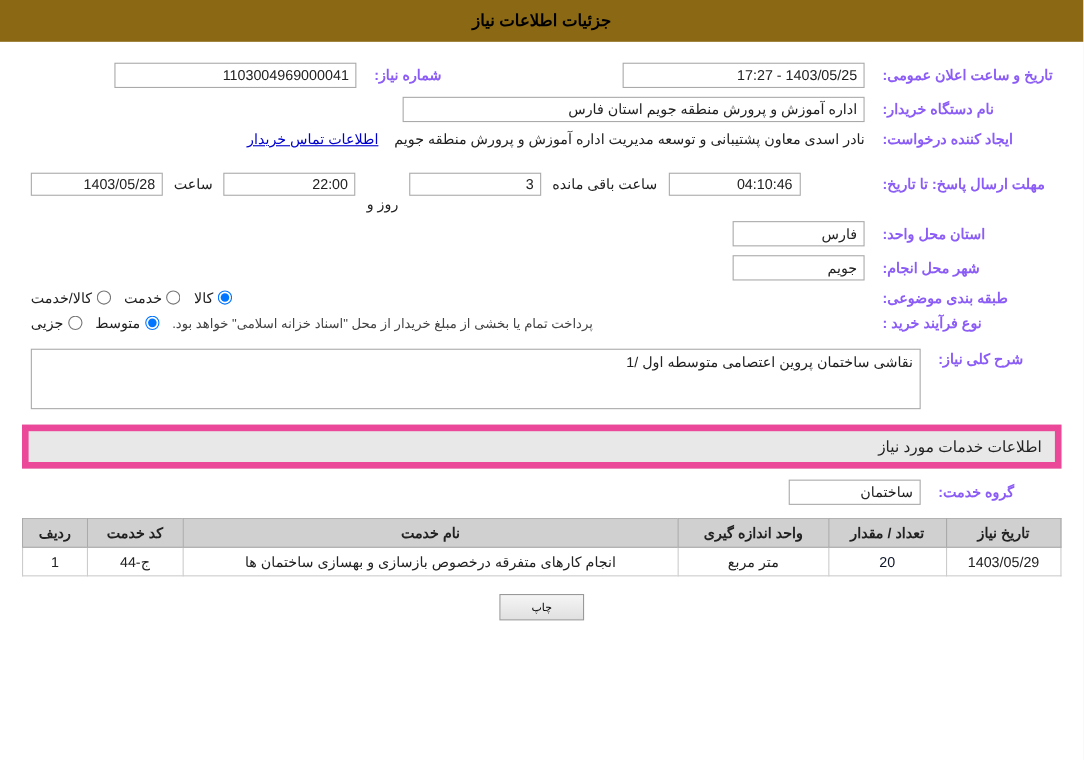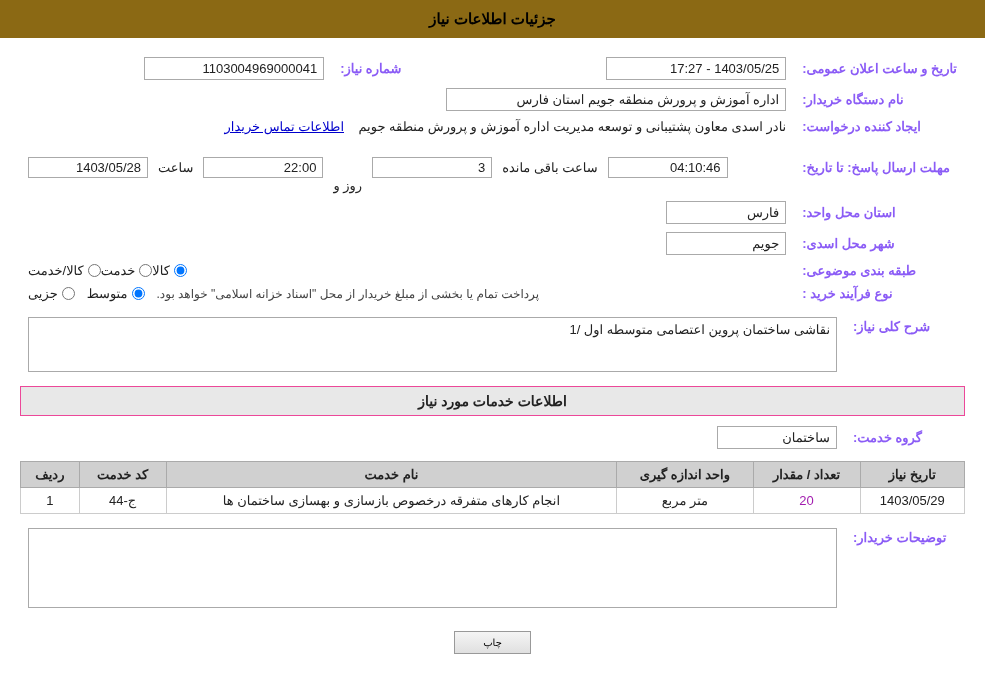--- a/index.html
+++ b/index.html
@@ -49,41 +49,42 @@
     }
     .input-box {
       border: 1px solid #aaa;
       background: #fff;
       padding: 3px 6px;
       min-width: 120px;
       display: inline-block;
       text-align: right;
     }
     .input-box-medium {
-      width: 180px;
+      width: 220px;
     }
     .input-box-small {
       width: 120px;
     }
     .link-text {
       color: #0000cc;
       text-decoration: underline;
       cursor: pointer;
     }
     .section-title {
       background: #e8e8e8;
-      border: 1px solid #ec4899;
+      border: 6px solid #ec4899;
       padding: 6px 12px;
-      font-weight: bold;
+      font-weight: normal;
       font-size: 14px;
       margin: 10px 0 6px 0;
-      text-align: center;
+      text-align: right;
     }
     .radio-group {
       display: flex;
+      gap: 12px;
       flex-direction: row-reverse;
       align-items: center;
     }
     .radio-label {
       display: flex;
       align-items: center;
       gap: 4px;
       flex-direction: row-reverse;
     }
     .services-table {
@@ -187,21 +188,21 @@
         <td style="width:30px;"></td>
         <td class="label-cell">شماره نیاز:</td>
         <td class="value-cell">
           <span class="input-box input-box-medium">1103004969000041</span>
         </td>
       </tr>
 
       <tr>
         <td class="label-cell">نام دستگاه خریدار:</td>
         <td class="value-cell" colspan="4">
-          <span class="input-box" style="width:340px;">اداره آموزش و پرورش منطقه جویم استان فارس</span>
+          <span class="input-box" style="width:420px;">اداره آموزش و پرورش منطقه جویم استان فارس</span>
         </td>
       </tr>
 
       <tr>
         <td class="label-cell">ایجاد کننده درخواست:</td>
         <td class="value-cell" colspan="4">
           <span>نادر اسدی معاون پشتیبانی و توسعه مدیریت اداره آموزش و پرورش منطقه جویم</span>
           &nbsp;&nbsp;
           <span class="link-text">اطلاعات تماس خریدار</span>
         </td>
@@ -223,21 +224,21 @@
       </tr>
 
       <tr>
         <td class="label-cell">استان محل واحد:</td>
         <td class="value-cell" colspan="4">
           <span class="input-box input-box-small">فارس</span>
         </td>
       </tr>
 
       <tr>
-        <td class="label-cell">شهر محل اسدی:</td>
+        <td class="label-cell">شهر محل انجام:</td>
         <td class="value-cell" colspan="4">
           <span class="input-box input-box-small">جویم</span>
         </td>
       </tr>
 
       <tr>
         <td class="label-cell">طبقه بندی موضوعی:</td>
         <td class="value-cell" colspan="4">
           <div class="radio-group">
             <label class="radio-label">
@@ -306,37 +307,27 @@
           <th>تعداد / مقدار</th>
           <th>واحد اندازه گیری</th>
           <th>نام خدمت</th>
           <th>کد خدمت</th>
           <th>ردیف</th>
         </tr>
       </thead>
       <tbody id="services-tbody">
       <tr>
         <td>1403/05/29</td>
-        <td style="color:#a21caf;">20</td>
+        <td style="color:#0f172a;">20</td>
         <td>متر مربع</td>
         <td>انجام کارهای متفرقه درخصوص بازسازی و بهسازی ساختمان ها</td>
         <td>ج-44</td>
         <td>1</td>
       </tr>
         </tbody>
     </table>
 
-    <table class="info-table" style="margin-top:10px;">
-      <tbody>
-          <tr>
-        <td class="label-cell" style="vertical-align:top; padding-top:6px;">توضیحات خریدار:</td>
-        <td>
-          <textarea class="description-box" style=""></textarea>
-        </td>
-      </tr>
-    </tbody>
-      </table>
 
     <div class="btn-row">
       <button class="btn">چاپ</button>
     </div>
   </div>
 </div>
 
 </body></html>

